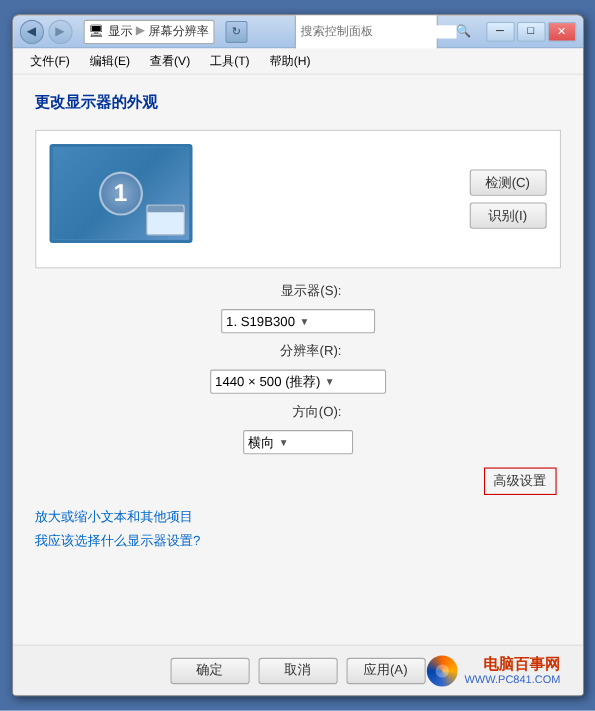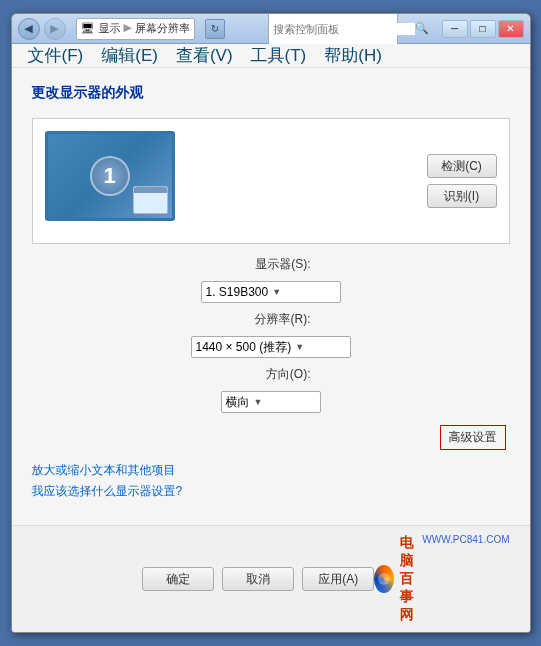--- a/index.html
+++ b/index.html
@@ -143,22 +143,22 @@
       height: 24px;
       background: #f5f5f5;
       border-bottom: 1px solid #ddd;
       display: flex;
       align-items: center;
       padding: 0 8px;
       gap: 2px;
     }
     .menu-item {
       padding: 2px 8px;
-      font-size: 17px;
-      color: #0c4a6e;
+      font-size: 11px;
+      color: #000000;
       cursor: pointer;
       border-radius: 2px;
     }
 
     
     .main-content {
       flex: 1;
       background: #f5f5f5;
       padding: 16px 20px;
       display: flex;
@@ -388,21 +388,22 @@
       height: 28px;
       border-radius: 50%;
       background: conic-gradient(#ff6600 0deg, #ffaa00 90deg, #3366cc 180deg, #0044aa 270deg, #ff6600 360deg);
       display: flex;
       align-items: center;
       justify-content: center;
     }
 
     .watermark-text-block {
       display: flex;
-      flex-direction: row;
+      flex-direction: column;
+      text-align: right;
     }
 
     .watermark-name {
       font-size: 14px;
       color: #cc3300;
       font-weight: bold;
     }
 
     .watermark-url {
       font-size: 10px;

